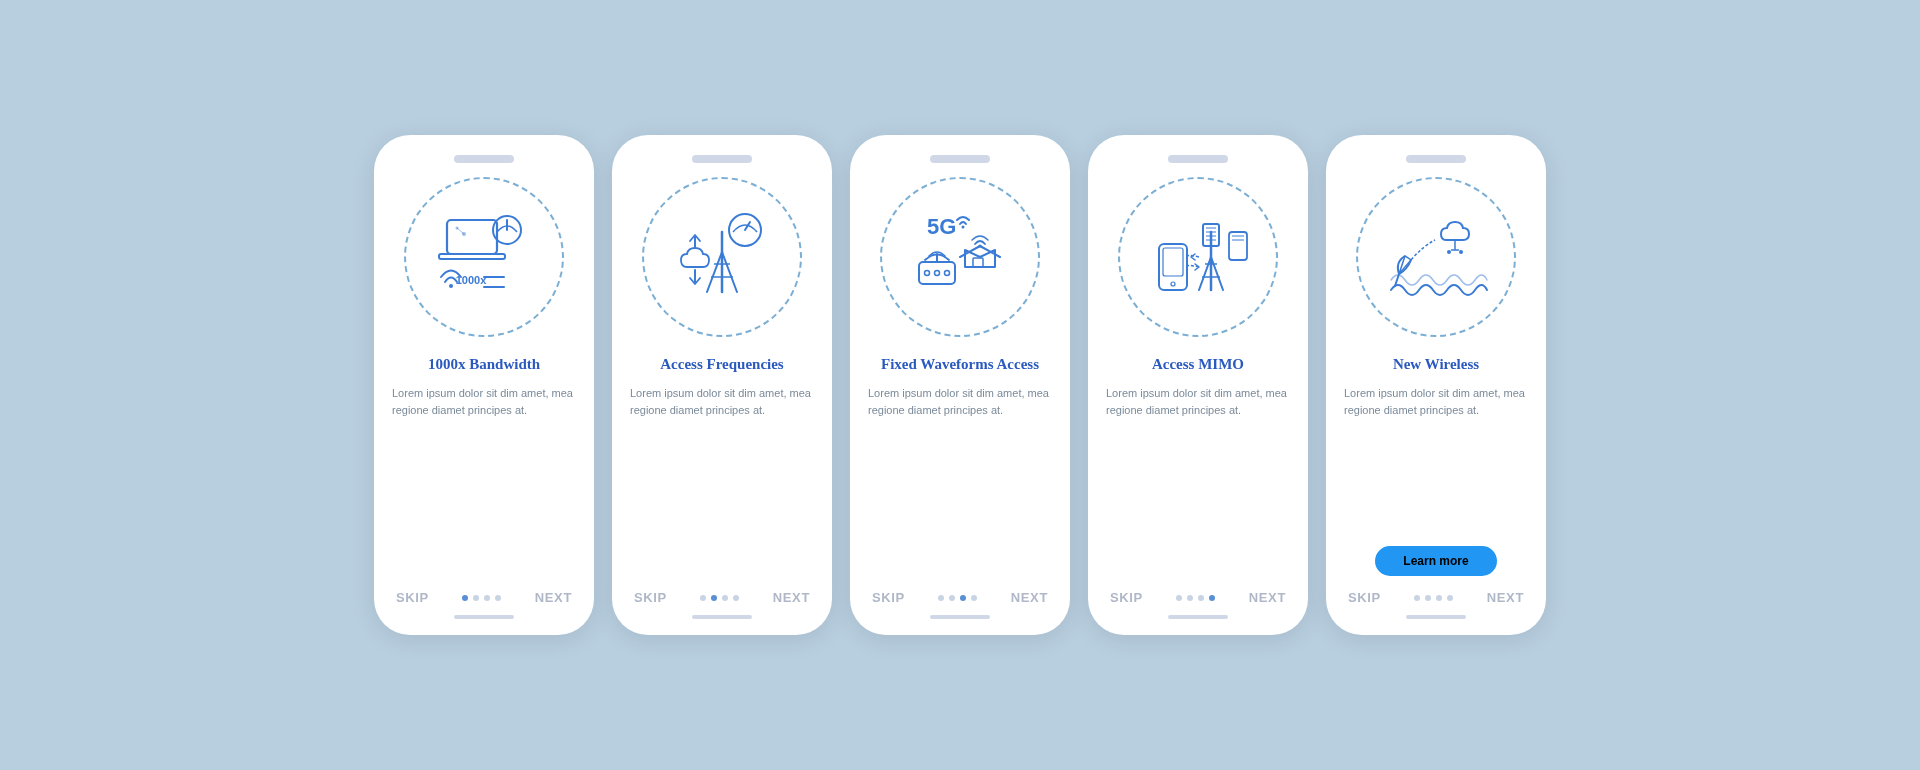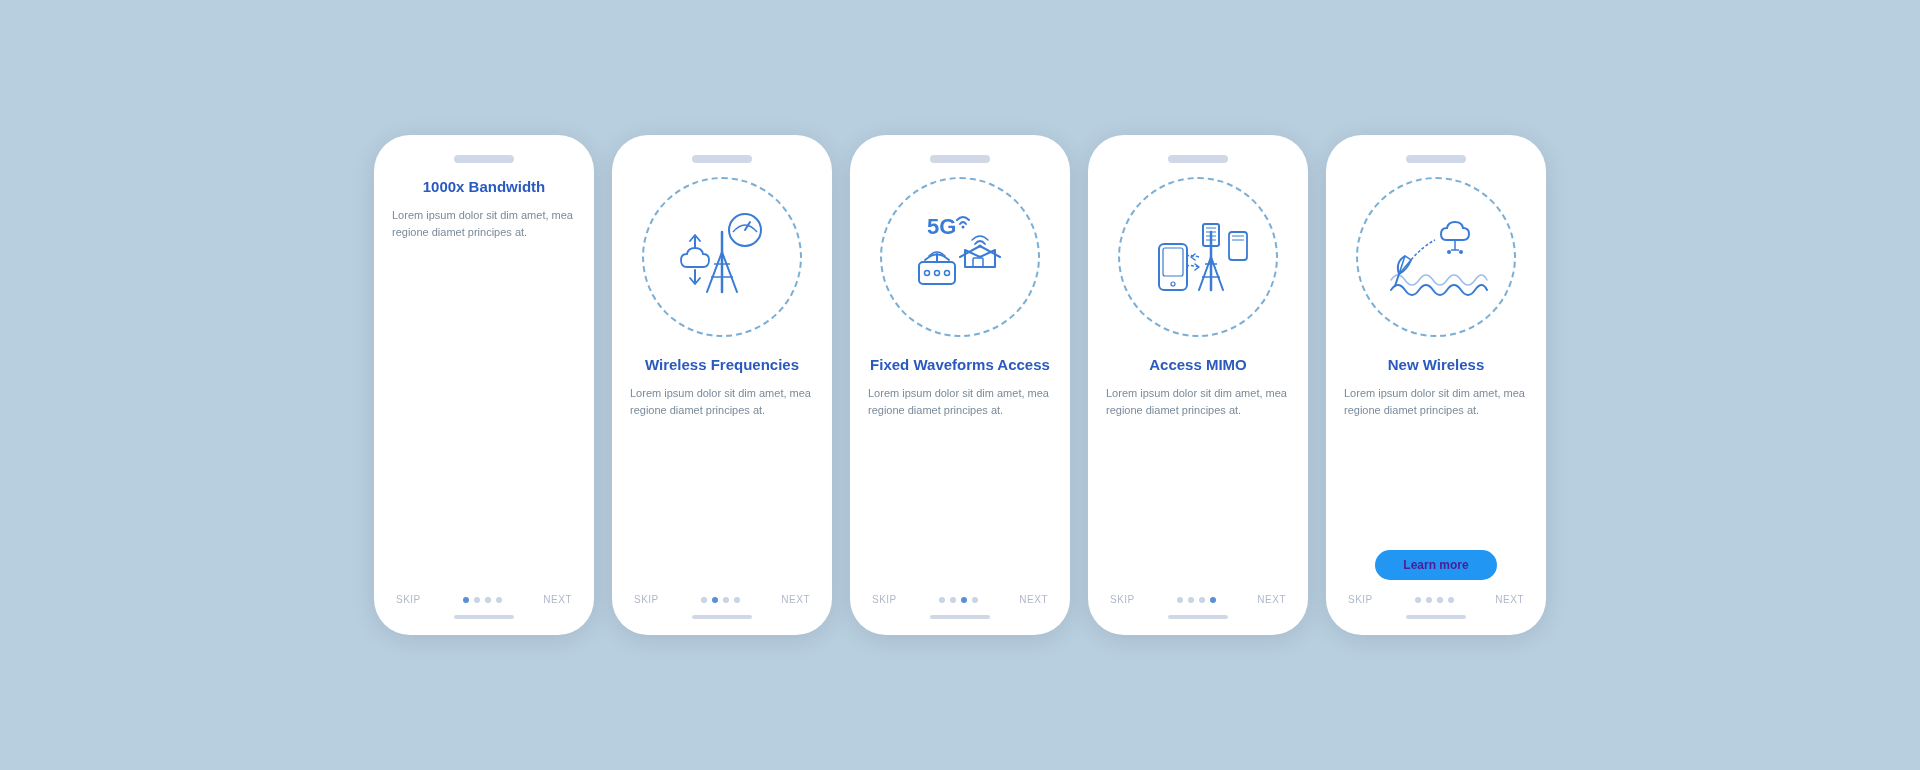--- a/index.html
+++ b/index.html
@@ -52,51 +52,52 @@
       width: 110px;
       height: 110px;
     }
     .phone-title {
       font-size: 15px;
       font-weight: 700;
       color: #2a5abf;
       text-align: right;
       margin-bottom: 10px;
       line-height: 1.3;
+      font-family: Liberation Serif, serif;
     }
     .phone-body {
       font-size: 11px;
       color: #7a8a9a;
       text-align: left;
       line-height: 1.6;
       margin-bottom: 14px;
       flex: 1;
     }
     .learn-more-btn {
       background: #2196f3;
-      color: #4c1d95;
+      color: #000000;
       border: none;
       border-radius: 20px;
       padding: 8px 28px;
       font-size: 12px;
       font-weight: 600;
       cursor: pointer;
       margin-bottom: 14px;
     }
     .phone-nav {
       display: flex;
       align-items: center;
       justify-content: space-between;
       width: 100%;
       padding: 0 4px;
       margin-top: auto;
     }
     .nav-skip, .nav-next {
-      font-size: 10px;
-      font-weight: 400;
+      font-size: 13px;
+      font-weight: 700;
       color: #b0b8c8;
       letter-spacing: 0.05em;
       text-transform: uppercase;
     }
     .nav-dots {
       display: flex;
       gap: 5px;
       align-items: center;
     }
     .dot {
@@ -116,20 +117,44 @@
       margin-top: 10px;
     }
   </style>
 </head>
 <body>
 
 <div class="phones-container">
 
   <div class="phone">
     <div class="phone-notch"></div>
+    <div class="phone-icon-area">
+      <svg viewBox="0 0 110 110" fill="none" xmlns="http://www.w3.org/2000/svg">
+
+        <rect x="18" y="18" width="50" height="34" rx="4" stroke="#3a7bd5" stroke-width="2.2" fill="none"></rect>
+        <rect x="10" y="52" width="66" height="5" rx="2" stroke="#3a7bd5" stroke-width="2" fill="none"></rect>
+
+        <circle cx="78" cy="28" r="14" stroke="#3a7bd5" stroke-width="2" fill="none"></circle>
+        <path d="M68 30 Q78 18 88 30" stroke="#3a7bd5" stroke-width="1.5" fill="none"></path>
+        <line x1="78" y1="28" x2="78" y2="18" stroke="#3a7bd5" stroke-width="2" stroke-linecap="round"></line>
+
+        <path d="M12 75 Q22 62 32 75" stroke="#3a7bd5" stroke-width="2" fill="none" stroke-linecap="round"></path>
+        <path d="M16 80 Q22 71 28 80" stroke="#3a7bd5" stroke-width="2" fill="none" stroke-linecap="round"></path>
+        <circle cx="22" cy="84" r="2" fill="#3a7bd5"></circle>
+
+        <text x="42" y="82" font-size="11" fill="#3a7bd5" font-weight="bold" text-anchor="middle">1000x</text>
+
+        <path d="M55 75 L75 75" stroke="#3a7bd5" stroke-width="2" stroke-linecap="round" marker-end="url(#arr)"></path>
+        <path d="M75 85 L55 85" stroke="#3a7bd5" stroke-width="2" stroke-linecap="round" marker-end="url(#arr2)"></path>
+
+        <circle cx="35" cy="32" r="2" fill="#3a7bd5" opacity="0.5"></circle>
+        <circle cx="28" cy="26" r="1.5" fill="#3a7bd5" opacity="0.5"></circle>
+        <line x1="28" y1="26" x2="35" y2="32" stroke="#3a7bd5" stroke-width="1" opacity="0.5"></line>
+      </svg>
+    </div>
     <div class="phone-title">1000x Bandwidth</div>
     <div class="phone-body">Lorem ipsum dolor sit dim amet, mea regione diamet principes at.</div>
     <div class="phone-nav">
       <span class="nav-skip">SKIP</span>
       <div class="nav-dots">
         <div class="dot active"></div>
         <div class="dot"></div>
         <div class="dot"></div>
         <div class="dot"></div>
       </div>
@@ -153,21 +178,21 @@
         <path d="M66 30 Q78 16 90 30" stroke="#3a7bd5" stroke-width="1.5" fill="none"></path>
         <line x1="78" y1="28" x2="83" y2="20" stroke="#3a7bd5" stroke-width="2" stroke-linecap="round"></line>
 
         <path d="M20 65 Q14 65 14 58 Q14 52 20 52 Q21 46 28 46 Q35 46 36 52 Q42 52 42 58 Q42 65 36 65 Z" stroke="#3a7bd5" stroke-width="1.8" fill="none"></path>
         <line x1="28" y1="68" x2="28" y2="80" stroke="#3a7bd5" stroke-width="2" stroke-linecap="round"></line>
         <path d="M23 76 L28 82 L33 76" stroke="#3a7bd5" stroke-width="1.8" fill="none" stroke-linecap="round" stroke-linejoin="round"></path>
         <line x1="28" y1="45" x2="28" y2="35" stroke="#3a7bd5" stroke-width="2" stroke-linecap="round"></line>
         <path d="M23 39 L28 33 L33 39" stroke="#3a7bd5" stroke-width="1.8" fill="none" stroke-linecap="round" stroke-linejoin="round"></path>
       </svg>
     </div>
-    <div class="phone-title">Wireless Frequencies</div>
+    <div class="phone-title">Access Frequencies</div>
     <div class="phone-body">Lorem ipsum dolor sit dim amet, mea regione diamet principes at.</div>
     <div class="phone-nav">
       <span class="nav-skip">SKIP</span>
       <div class="nav-dots">
         <div class="dot"></div>
         <div class="dot active"></div>
         <div class="dot"></div>
         <div class="dot"></div>
       </div>
       <span class="nav-next">NEXT</span>

